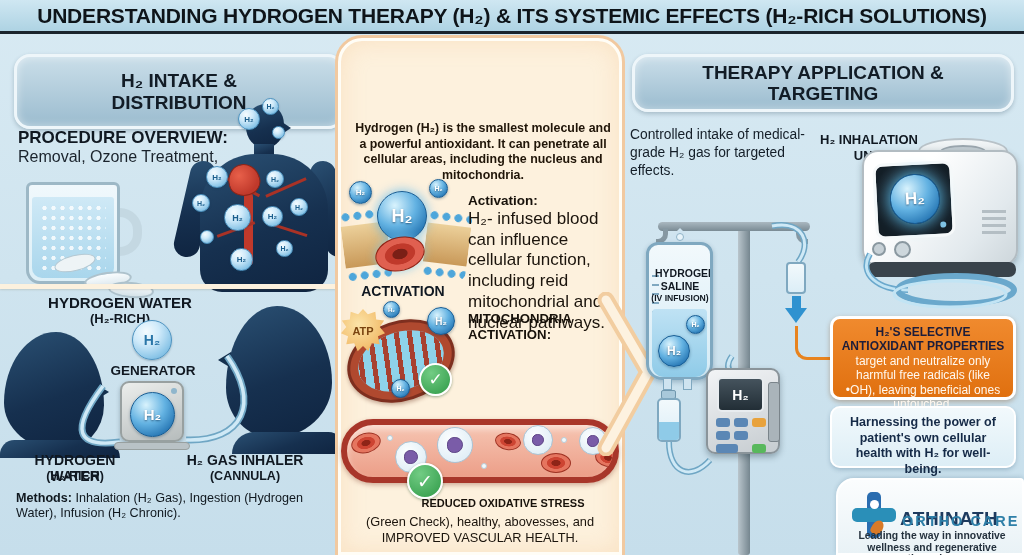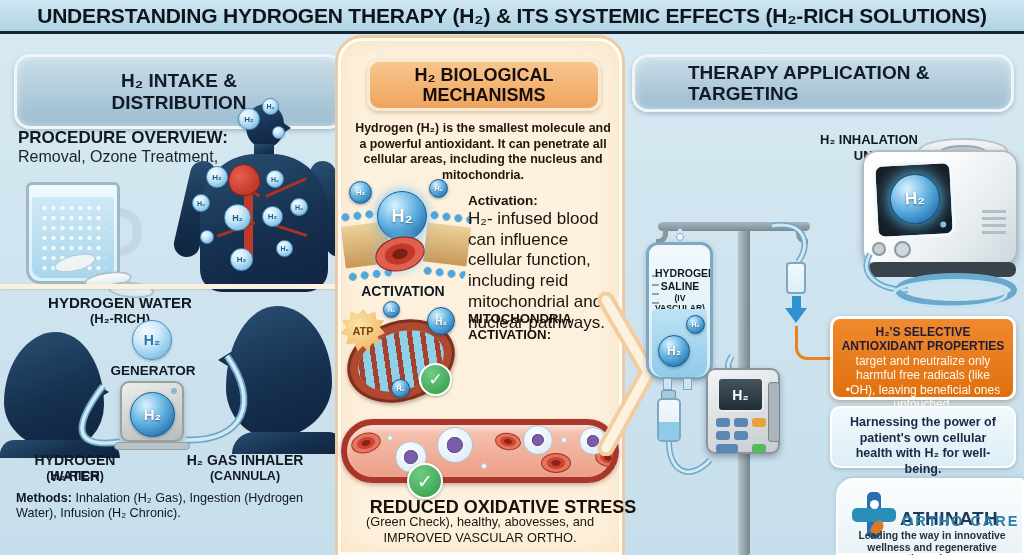--- a/index.html
+++ b/index.html
@@ -139,23 +139,20 @@
 
   <div class="ab lbl ctr" style="left:8px;top:452px;width:134px;font-size:14px">HYDROGEN WATER</div>
   <div class="ab lbl ctr" style="left:8px;top:469px;width:134px;font-size:12.5px">(H₂-RICH)</div>
   <div class="ab lbl ctr" style="left:180px;top:452px;width:130px;font-size:14px">H₂ GAS INHALER</div>
   <div class="ab lbl ctr" style="left:180px;top:469px;width:130px;font-size:12.5px">(CANNULA)</div>
 
   <div class="ab" style="left:16px;top:491px;width:302px;font-size:12.6px;line-height:1.18;color:#10181f"><span class="b">Methods:</span><span> Inhalation (H₂ Gas), Ingestion (Hydrogen Water), Infusion (H₂ Chronic).</span></div>
 
   <div class="ab panel" style="left:338px;top:38px;width:284px;height:517px">
 
-    <div class="ab pill-orange" style="left:26px;top:18px;width:234px;height:52px">
-      <span style="width:180px;text-align:center">H₂ BIOLOGICAL MECHANISMS</span>
-    </div>
 
     <div class="ab ctr" style="left:12px;top:80px;width:260px;font-size:12.4px;font-weight:600;line-height:1.25;color:#201508">Hydrogen (H₂) is the smallest molecule and a powerful antioxidant. It can penetrate all cellular areas, including the nucleus and mitochondria.</div>
 
     <div class="ab membrane" style="left:2px;top:168px;width:46px;height:72px;transform:rotate(-7deg)"></div>
     <div class="ab membrane" style="left:84px;top:170px;width:44px;height:68px;transform:rotate(7deg)"></div>
     <div class="ab sphere" style="left:36px;top:150px;width:50px;height:50px;font-size:18px;box-shadow:0 0 12px rgba(80,180,240,.8)">H₂</div>
     <div class="ab sphere" style="left:8px;top:140px;width:23px;height:23px;font-size:8px">H₂</div>
     <div class="ab sphere" style="left:88px;top:138px;width:19px;height:19px;font-size:7px">H₂</div>
     <div class="ab" style="left:34px;top:196px;width:50px;height:34px;border-radius:50%;transform:rotate(-14deg);background:radial-gradient(closest-side,#7a1f16 0 30%,#c0392b 34% 62%,#e06050 66% 100%);border:1px solid #8e2417;box-shadow:0 0 10px rgba(120,200,240,.7)"></div>
     <div class="ab lbl ctr" style="left:4px;top:242px;width:116px;font-size:14px">ACTIVATION</div>
@@ -193,34 +190,35 @@
       <div class="ab wbc" style="left:232px;top:2px;width:28px;height:28px">
           <i></i>
         </div>
       <div class="ab" style="left:40px;top:10px;width:6px;height:6px;border-radius:50%;background:#f2f8fb;border:1px solid #b8ccd8"></div>
       <div class="ab" style="left:134px;top:38px;width:6px;height:6px;border-radius:50%;background:#f2f8fb;border:1px solid #b8ccd8"></div>
       <div class="ab" style="left:214px;top:12px;width:6px;height:6px;border-radius:50%;background:#f2f8fb;border:1px solid #b8ccd8"></div>
       <div class="ab" style="left:74px;top:44px;width:6px;height:6px;border-radius:50%;background:#f2f8fb;border:1px solid #b8ccd8"></div>
     </div>
     <div class="ab chk" style="left:66px;top:422px;width:36px;height:36px;font-size:19px">✓</div>
 
-    <div class="ab lbl ctr" style="left:0;top:456px;width:324px;font-size:18px;color:#17110a">REDUCED OXIDATIVE STRESS</div>
+    <div class="ab lbl ctr" style="left:0;top:456px;width:324px;font-size:11px;color:#17110a">REDUCED OXIDATIVE STRESS</div>
     <div class="ab ctr" style="left:0;top:473px;width:278px;font-size:12.8px;color:#1b140c">(Green Check), healthy, abovesses, and</div>
-    <div class="ab ctr" style="left:0;top:489px;width:278px;font-size:12.8px;color:#1b140c">IMPROVED VASCULAR ORTHO.</div>
+    <div class="ab ctr" style="left:0;top:489px;width:278px;font-size:12.8px;color:#1b140c">IMPROVED VASCULAR HEALTH.</div>
   </div>
 
   <svg class="ab" style="left:596px;top:292px" width="70" height="164">
     <path d="M10 8 L52 80 L10 156" fill="none" stroke="#f2cda0" stroke-width="17" stroke-linejoin="round" stroke-linecap="round"></path>
     <path d="M10 8 L52 80 L10 156" fill="none" stroke="#fdf2e0" stroke-width="9" stroke-linejoin="round" stroke-linecap="round"></path>
   </svg>
 
   <div class="ab pill" style="left:632px;top:54px;width:382px;height:58px">
-    <span style="width:270px;">THERAPY APPLICATION &amp; TARGETING</span>
-  </div>
-
+    <span style="width:270px;text-align:center">THERAPY APPLICATION &amp; TARGETING</span>
+  </div>
+
+  <div class="ab" style="left:630px;top:126px;width:182px;font-size:13.8px;line-height:1.3;color:#141e28">Controlled intake of medical-grade H₂ gas for targeted effects.</div>
 
   <div class="ab lbl ctr" style="left:808px;top:132px;width:122px;font-size:13px;line-height:1.2">H₂ INHALATION UNIT</div>
   <div class="ab" style="left:866px;top:166px;width:2px;height:20px;background:#1c1c1c"></div>
   <div class="ab" style="left:866px;top:186px;width:26px;height:2px;background:#1c1c1c"></div>
   <div class="ab" style="left:888px;top:182px;width:9px;height:9px;border-radius:50%;background:#1c1c1c"></div>
 
   <div class="ab" style="left:858px;top:138px;width:162px;height:160px">
     <div class="ab" style="left:60px;top:0;width:90px;height:26px;border-radius:50%;background:linear-gradient(180deg,#f4f7f8,#d6dee2);border:2px solid #b8c2c8">
       <div class="ab" style="left:20px;top:5px;width:46px;height:13px;border-radius:50%;background:#c2ccd2;border:2px solid #9aa6ae"></div>
     </div>
@@ -246,21 +244,21 @@
   <div class="ab" style="left:658px;top:222px;width:152px;height:9px;background:linear-gradient(180deg,#aab8c0,#7a8b94);border-radius:5px"></div>
   <div class="ab" style="left:656px;top:228px;width:12px;height:16px;border:5px solid #8698a2;border-top:none;border-left:none;border-radius:0 0 10px 0"></div>
   <div class="ab" style="left:796px;top:228px;width:12px;height:16px;border:5px solid #8698a2;border-top:none;border-right:none;border-radius:0 0 0 10px"></div>
 
   <div class="ab" style="left:664px;top:228px;width:32px;height:16px;clip-path:polygon(50% 0,100% 100%,0 100%);background:#cfe4f0"></div>
   <div class="ab" style="left:676px;top:233px;width:8px;height:8px;border-radius:50%;background:#e8f4fa;border:1px solid #90b4c8"></div>
   <div class="ab" style="left:646px;top:242px;width:67px;height:138px;border-radius:12px 12px 16px 16px;background:linear-gradient(180deg,#f2f9fc,#d4ebf6);border:3px solid #7fa8c0;box-shadow:0 2px 5px rgba(30,70,100,.3);overflow:hidden">
     <div class="ab" style="left:3px;top:30px;width:7px;height:62px;background:repeating-linear-gradient(180deg,#7fa8c0 0 2px,rgba(0,0,0,0) 2px 9px)"></div>
     <div class="ab lbl ctr" style="left:6px;top:22px;width:50px;font-size:10.5px">HYDROGEN</div>
     <div class="ab lbl ctr" style="left:6px;top:35px;width:50px;font-size:10.5px">SALINE</div>
-    <div class="ab lbl ctr" style="left:2px;top:48px;width:58px;font-size:8.6px">(IV VASCULAR)</div>
+    <div class="ab lbl ctr" style="left:2px;top:48px;width:58px;font-size:8.6px">(IV INFUSION)</div>
     <div class="ab" style="left:3px;top:64px;width:55px;height:68px;border-radius:4px 4px 12px 12px;background:linear-gradient(180deg,#bfe2f4,#8fcbe8)">
       <div class="ab sphere" style="left:6px;top:26px;width:32px;height:32px;font-size:12px">H₂</div>
       <div class="ab sphere" style="left:34px;top:6px;width:19px;height:19px;font-size:7px">H₂</div>
     </div>
   </div>
   <div class="ab" style="left:663px;top:378px;width:9px;height:12px;background:#cfe4f0;border:1px solid #7fa8c0"></div>
   <div class="ab" style="left:683px;top:378px;width:9px;height:12px;background:#cfe4f0;border:1px solid #7fa8c0"></div>
   <div class="ab" style="left:661px;top:390px;width:15px;height:9px;background:#a8c8da;border:1px solid #7097ae;border-radius:2px"></div>
   <div class="ab" style="left:657px;top:398px;width:24px;height:44px;border-radius:5px;background:linear-gradient(180deg,#f2f9fc,#dceef7);border:2px solid #7fa8c0;overflow:hidden">
     <div class="ab" style="left:0;bottom:0;width:100%;height:18px;background:#8fcbe8"></div>

